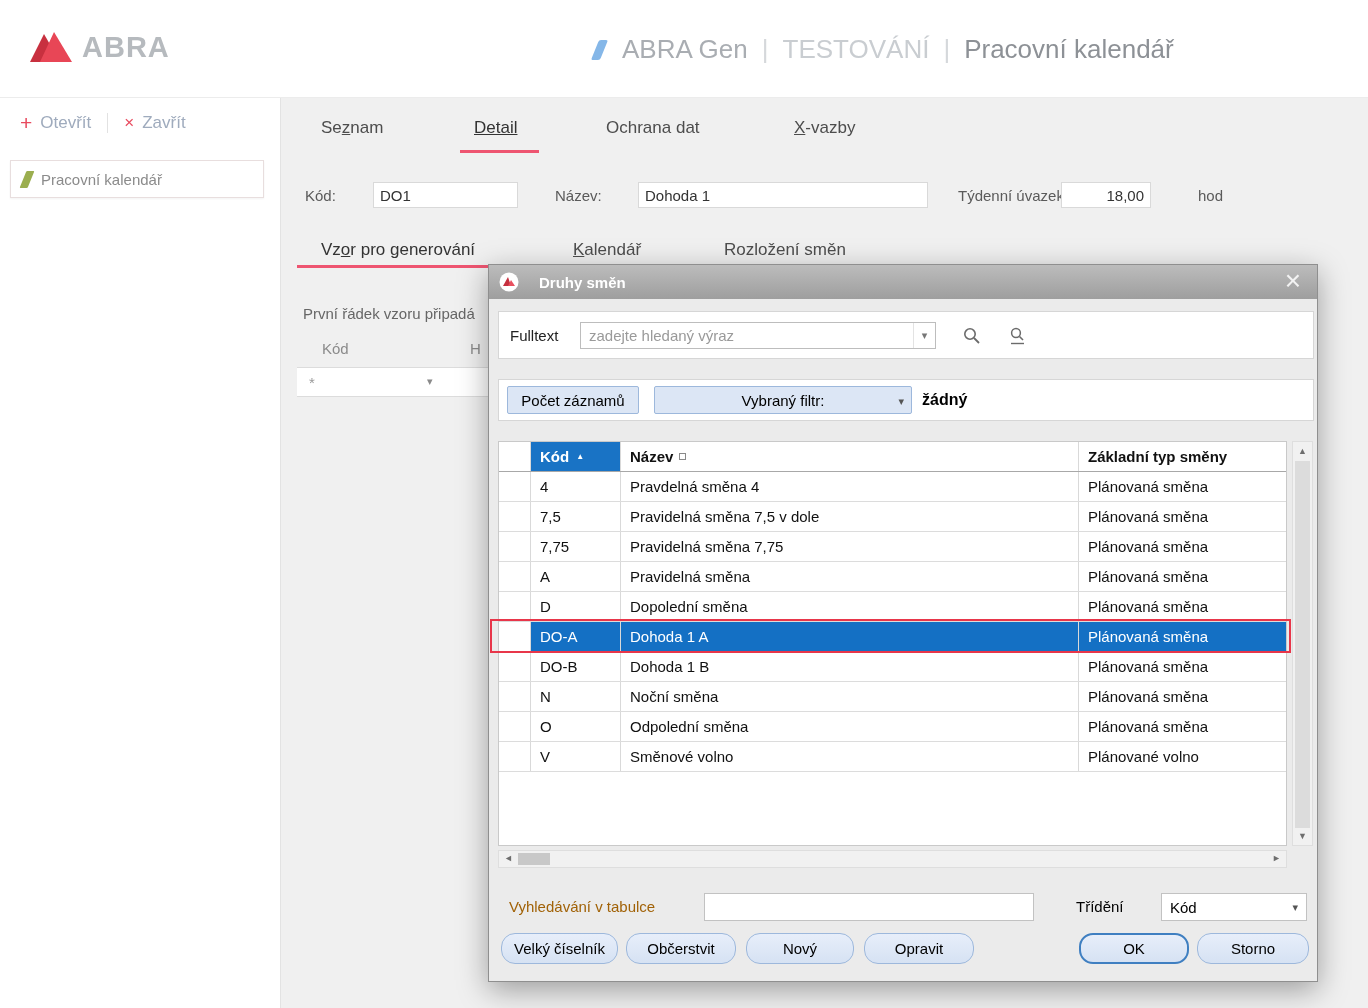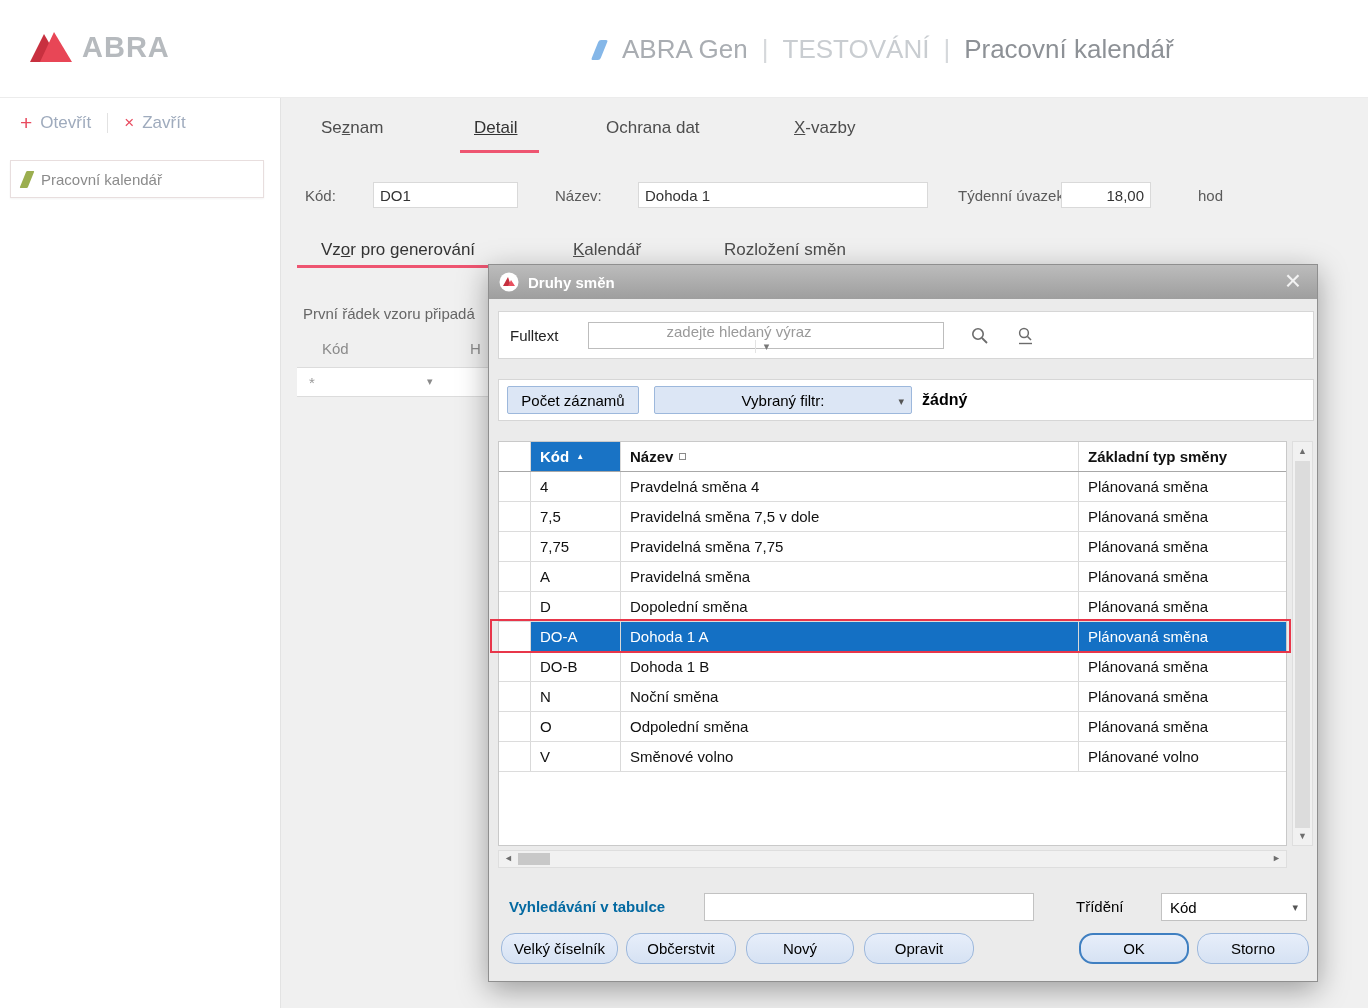--- a/index.html
+++ b/index.html
@@ -47,28 +47,28 @@
 
   .bg-note { position:absolute; left:22px; top:215px; color:#666; }
   .bg-grid-kod { position:absolute; left:41px; top:250px; color:#8b8b8b; }
   .bg-grid-h { position:absolute; left:189px; top:250px; color:#8b8b8b; }
   .bg-row { position:absolute; left:16px; top:277px; width:400px; height:30px; background:#fff; border-top:1px solid #dcdcdc; border-bottom:1px solid #dcdcdc; }
   .bg-asterisk { position:absolute; left:12px; top:6px; color:#999; }
   .bg-combo-arrow { position:absolute; left:130px; top:7px; color:#8a8a8a; font-size:11px; cursor:pointer; }
 
   
   .modal { position:absolute; left:488px; top:264px; width:830px; height:718px; background:#ebebeb; border:1px solid #8f8f8f; box-shadow:0 8px 28px rgba(0,0,0,0.35); z-index:10; }
-  .modal-title { position:absolute; left:0; top:0; right:0; height:34px; background:linear-gradient(#bcbcbc,#9e9e9e); display:flex; align-items:center; padding:0 10px; gap:9px; }
+  .modal-title { position:absolute; left:0; top:0; right:0; height:34px; background:linear-gradient(#bcbcbc,#9e9e9e); display:flex; align-items:center; padding:0 10px; gap:20px; }
   .modal-title .title-text { color:#fff; font-weight:bold; font-size:15px; }
   .modal-close { position:absolute; right:8px; top:-1px; font-size:28px; color:#f3f3f3; cursor:pointer; width:32px; text-align:center; line-height:34px; font-weight:300; }
 
   .panel { position:absolute; background:#fff; border:1px solid #d6d6d6; }
   .panel-fulltext { left:9px; top:46px; width:816px; height:48px; display:flex; align-items:center; padding:0 11px; }
   .fulltext-label { color:#222; width:60px; }
-  .fulltext-input-wrap { margin-left:18px; width:356px; height:27px; border:1px solid #bdbdbd; background:#fff; display:flex; align-items:center;flex-direction:column; }
+  .fulltext-input-wrap { margin-left:10px; width:356px; height:27px; border:1px solid #bdbdbd; background:#fff; display:flex; align-items:center; }
   .fulltext-input { flex:1; border:none; outline:none; padding:0 8px; font-size:15px; font-family:inherit; color:#333; min-width:0; }
   .fulltext-input::placeholder { color:#9a9a9a; }
   .ft-arrow { width:22px; height:100%; display:flex; align-items:center; justify-content:center; color:#777; font-size:11px; border-left:1px solid #e3e3e3; cursor:pointer; }
   .icon-search { margin-left:26px; cursor:pointer; }
   .icon-search2 { margin-left:28px; cursor:pointer; }
 
   .panel-filter { left:9px; top:114px; width:816px; height:42px; display:flex; align-items:center; padding:0 8px; gap:15px; }
   .btn-blue { background:#dce6f5; border:1px solid #9db8dc; color:#000; display:flex; align-items:center; justify-content:center; font-size:15px; cursor:pointer; border-radius:2px; }
   .btn-count { width:132px; height:28px; }
   .dd-filter { width:258px; height:28px; position:relative; }
@@ -92,21 +92,21 @@
   .vscroll { position:absolute; left:803px; top:176px; width:21px; height:405px; background:#f1f1f1; border:1px solid #dedede; }
   .vscroll .sc-arrow { position:absolute; left:0; right:0; text-align:center; color:#6e6e6e; font-size:9px; cursor:pointer; }
   .vscroll .up { top:4px; } .vscroll .down { bottom:4px; }
   .vscroll .thumb { position:absolute; left:2px; right:2px; top:19px; height:367px; background:#dcdcdc; cursor:pointer; }
 
   .hscroll { position:absolute; left:9px; top:585px; width:789px; height:18px; background:#f1f1f1; border:1px solid #dedede; }
   .hscroll .sc-arrow { position:absolute; top:2px; color:#6e6e6e; font-size:9px; cursor:pointer; }
   .hscroll .left { left:5px; } .hscroll .right { right:5px; }
   .hscroll .thumb { position:absolute; left:19px; top:2px; width:32px; height:12px; background:#c8c8c8; cursor:pointer; }
 
-  .search-label { position:absolute; left:20px; top:633px; color:#0369a1;font-weight:bold; }
+  .search-label { position:absolute; left:20px; top:633px; color:#a16207; }
   .search-input { position:absolute; left:215px; top:628px; width:330px; height:28px; background:#fff; border:1px solid #c2c2c2; padding:0 8px; font-size:15px; font-family:inherit; }
   .sort-label { position:absolute; left:587px; top:633px; color:#000; }
   .sort-dd { position:absolute; left:672px; top:628px; width:146px; height:28px; background:#fff; border:1px solid #c2c2c2; display:flex; align-items:center; padding:0 8px; cursor:pointer; }
   .sort-dd .dd-arrow { margin-left:auto; color:#555; font-size:11px; }
 
   .m-btn { position:absolute; top:668px; height:31px; background:linear-gradient(#e7eefa,#d6e2f3); border:1px solid #9db8dc; color:#000; font-size:15px; display:flex; align-items:center; justify-content:center; cursor:pointer; border-radius:14px; }
   .b-velky { left:12px; width:117px; }
   .b-obcerstvit { left:137px; width:110px; }
   .b-novy { left:257px; width:108px; }
   .b-opravit { left:375px; width:110px; }

